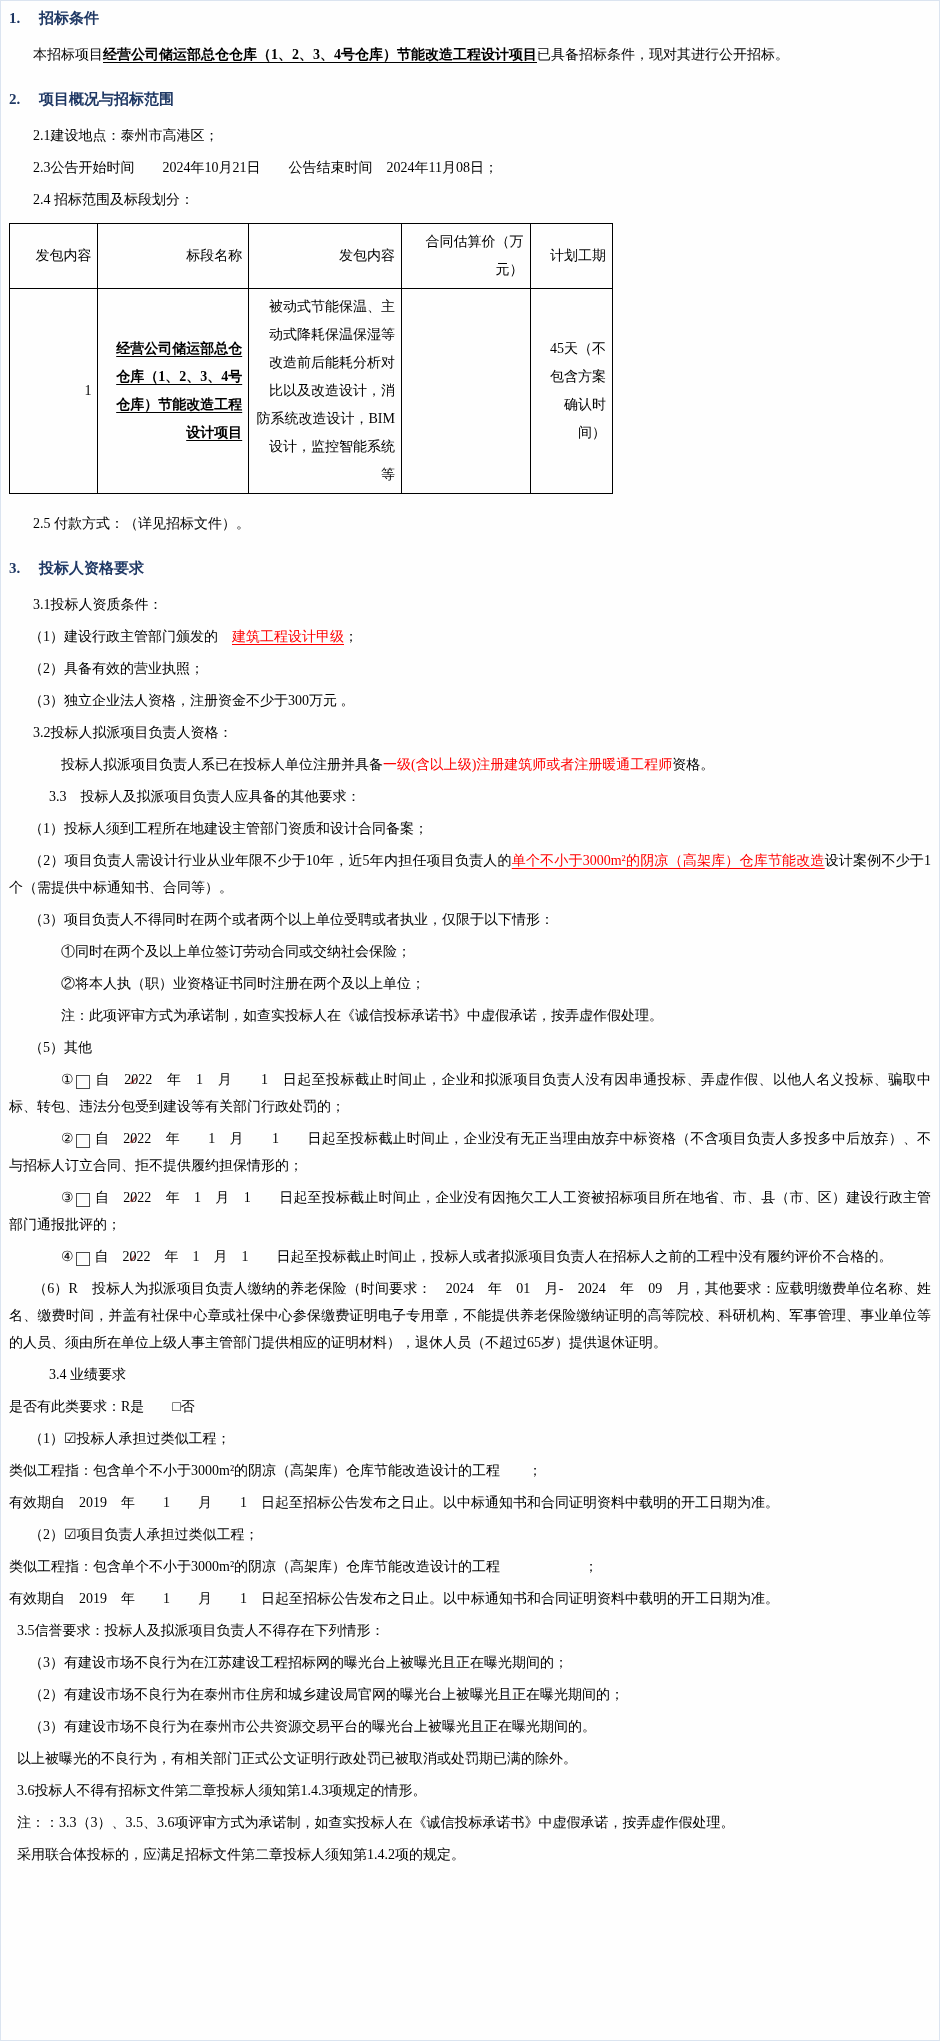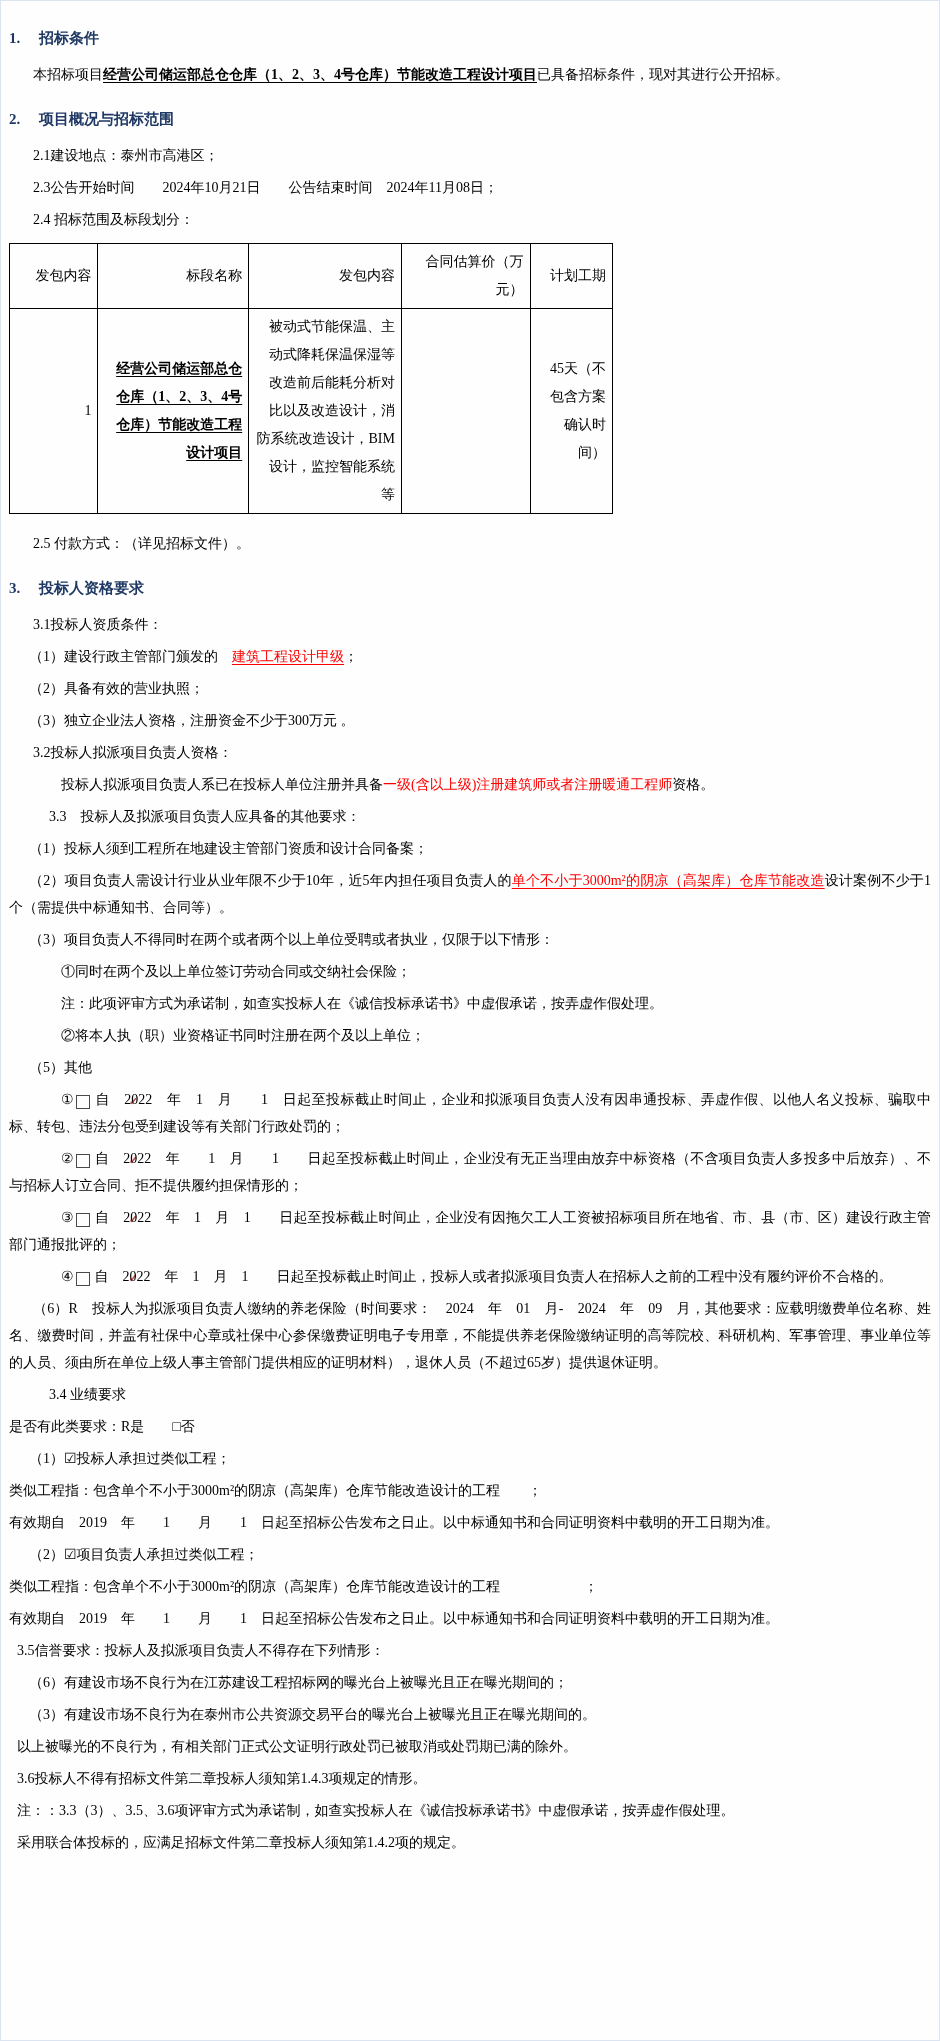--- a/index.html
+++ b/index.html
@@ -4,21 +4,21 @@
 <style>
   html,body{margin:0;padding:0;}
   body{
     width:940px;height:2041px;box-sizing:border-box;overflow:hidden;
     background:#fefefe;border:1px solid #dbe4f0;
     font-family:"Liberation Serif","DejaVu Serif",serif;
     color:#000;
   }
   .doc{padding:6px 8px 0 8px;}
   .h{font-size:15px;font-weight:bold;color:#1f3864;margin:20px 0 12px 0;line-height:22px;}
-  .h.first{margin-top:20px;}
+  .h.first{margin-top:0;}
   .hnum{display:inline-block;min-width:30px;}
   .para{font-size:14px;line-height:27px;margin:0 0 5px 0;text-align:justify;}
   .i8{text-indent:8px;}
   .i20{text-indent:20px;}
   .i24{text-indent:24px;}
   .i40{text-indent:40px;}
   .i52{text-indent:52px;}
   .u{text-underline-offset:3px;}
   .red{color:#ff0000;}
   .redu{color:#ff0000;text-decoration:underline;text-underline-offset:3px;}
@@ -92,37 +92,38 @@
   <p class="para i20"><span>（1）建设行政主管部门颁发的</span><span class="u">　</span><span class="redu">建筑工程设计甲级</span><span>；</span></p>
   <p class="para i20">（2）具备有效的营业执照；</p>
   <p class="para i20">（3）独立企业法人资格，注册资金不少于300万元 。</p>
   <p class="para i24">3.2投标人拟派项目负责人资格：</p>
   <p class="para i52"><span>投标人拟派项目负责人系已在投标人单位注册并具备</span><span class="red">一级(含以上级)注册建筑师或者注册暖通工程师</span><span>资格。</span></p>
   <p class="para i40">3.3　投标人及拟派项目负责人应具备的其他要求：</p>
   <p class="para i20">（1）投标人须到工程所在地建设主管部门资质和设计合同备案；</p>
   <p class="para i20"><span>（2）项目负责人需设计行业从业年限不少于</span><span class="u">10</span><span>年，近5年内担任项目负责人的</span><span class="redu">单个不小于3000m²的阴凉（高架库）仓库节能改造</span><span>设计案例不少于</span><span class="u">1　</span><span>个（需提供中标通知书、合同等）。</span></p>
   <p class="para i20">（3）项目负责人不得同时在两个或者两个以上单位受聘或者执业，仅限于以下情形：</p>
   <p class="para i52">①同时在两个及以上单位签订劳动合同或交纳社会保险；</p>
+  <p class="para i52">②将本人执（职）业资格证书同时注册在两个及以上单位；</p>
   <p class="para i52">注：此项评审方式为承诺制，如查实投标人在《诚信投标承诺书》中虚假承诺，按弄虚作假处理。</p>
-  <p class="para i52">②将本人执（职）业资格证书同时注册在两个及以上单位；</p>
   <p class="para i20">（5）其他</p>
   <p class="para i52"><span>①</span><span class="cb">✓</span><span>自</span><span class="u">　2022　</span><span>年</span><span class="u">　1　</span><span>月</span><span class="u">　　1　</span><span>日起至投标截止时间止，企业和拟派项目负责人没有因串通投标、弄虚作假、以他人名义投标、骗取中标、转包、违法分包受到建设等有关部门行政处罚的；</span></p>
   <p class="para i52"><span>②</span><span class="cb">✓</span><span>自</span><span class="u">　2022　</span><span>年</span><span class="u">　　1　</span><span>月</span><span class="u">　　1　　</span><span>日起至投标截止时间止，企业没有无正当理由放弃中标资格（不含项目负责人多投多中后放弃）、不与招标人订立合同、拒不提供履约担保情形的；</span></p>
   <p class="para i52"><span>③</span><span class="cb">✓</span><span>自</span><span class="u">　2022　</span><span>年</span><span class="u">　1　</span><span>月</span><span class="u">　1　　</span><span>日起至投标截止时间止，企业没有因拖欠工人工资被招标项目所在地省、市、县（市、区）建设行政主管部门通报批评的；</span></p>
   <p class="para i52"><span>④</span><span class="cb">✓</span><span>自</span><span class="u">　2022　</span><span>年</span><span class="u">　1　</span><span>月</span><span class="u">　1　　</span><span>日起至投标截止时间止，投标人或者拟派项目负责人在招标人之前的工程中没有履约评价不合格的。</span></p>
   <p class="para i24"><span>（6）R　投标人为拟派项目负责人缴纳的养老保险（时间要求：</span><span class="u">　2024　</span><span>年</span><span class="u">　01　</span><span>月-</span><span class="u">　2024　</span><span>年</span><span class="u">　09　</span><span>月，其他要求：应载明缴费单位名称、姓名、缴费时间，并盖有社保中心章或社保中心参保缴费证明电子专用章，不能提供养老保险缴纳证明的高等院校、科研机构、军事管理、事业单位等的人员、须由所在单位上级人事主管部门提供相应的证明材料），退休人员（不超过65岁）提供退休证明。</span></p>
   <p class="para i40">3.4 业绩要求</p>
   <p class="para">是否有此类要求：R是　　□否</p>
   <p class="para i20">（1）☑投标人承担过类似工程；</p>
   <p class="para"><span>类似工程指：</span><span class="u">包含单个不小于3000m²的阴凉（高架库）仓库节能改造设计的工程　　</span><span>；</span></p>
   <p class="para"><span>有效期自</span><span class="u">　2019　</span><span>年</span><span class="u">　　1　　</span><span>月</span><span class="u">　　1　</span><span>日起至招标公告发布之日止。以中标通知书和合同证明资料中载明的开工日期为准。</span></p>
   <p class="para i20">（2）☑项目负责人承担过类似工程；</p>
   <p class="para"><span>类似工程指：</span><span class="u">包含单个不小于3000m²的阴凉（高架库）仓库节能改造设计的工程　　　　　　</span><span>；</span></p>
   <p class="para"><span>有效期自</span><span class="u">　2019　</span><span>年</span><span class="u">　　1　　</span><span>月</span><span class="u">　　1　</span><span>日起至招标公告发布之日止。以中标通知书和合同证明资料中载明的开工日期为准。</span></p>
   <p class="para i8">3.5信誉要求：投标人及拟派项目负责人不得存在下列情形：</p>
-  <p class="para i20">（6）有建设市场不良行为在江苏建设工程招标网的曝光台上被曝光且正在曝光期间的；</p>
+  <p class="para i20">（3）有建设市场不良行为在江苏建设工程招标网的曝光台上被曝光且正在曝光期间的；</p>
+  <p class="para i20">（2）有建设市场不良行为在泰州市住房和城乡建设局官网的曝光台上被曝光且正在曝光期间的；</p>
   <p class="para i20">（3）有建设市场不良行为在泰州市公共资源交易平台的曝光台上被曝光且正在曝光期间的。</p>
   <p class="para i8">以上被曝光的不良行为，有相关部门正式公文证明行政处罚已被取消或处罚期已满的除外。</p>
   <p class="para i8">3.6投标人不得有招标文件第二章投标人须知第1.4.3项规定的情形。</p>
   <p class="para i8">注：：3.3（3）、3.5、3.6项评审方式为承诺制，如查实投标人在《诚信投标承诺书》中虚假承诺，按弄虚作假处理。</p>
   <p class="para i8">采用联合体投标的，应满足招标文件第二章投标人须知第1.4.2项的规定。</p>
 
 </div>
 
 </body></html>

